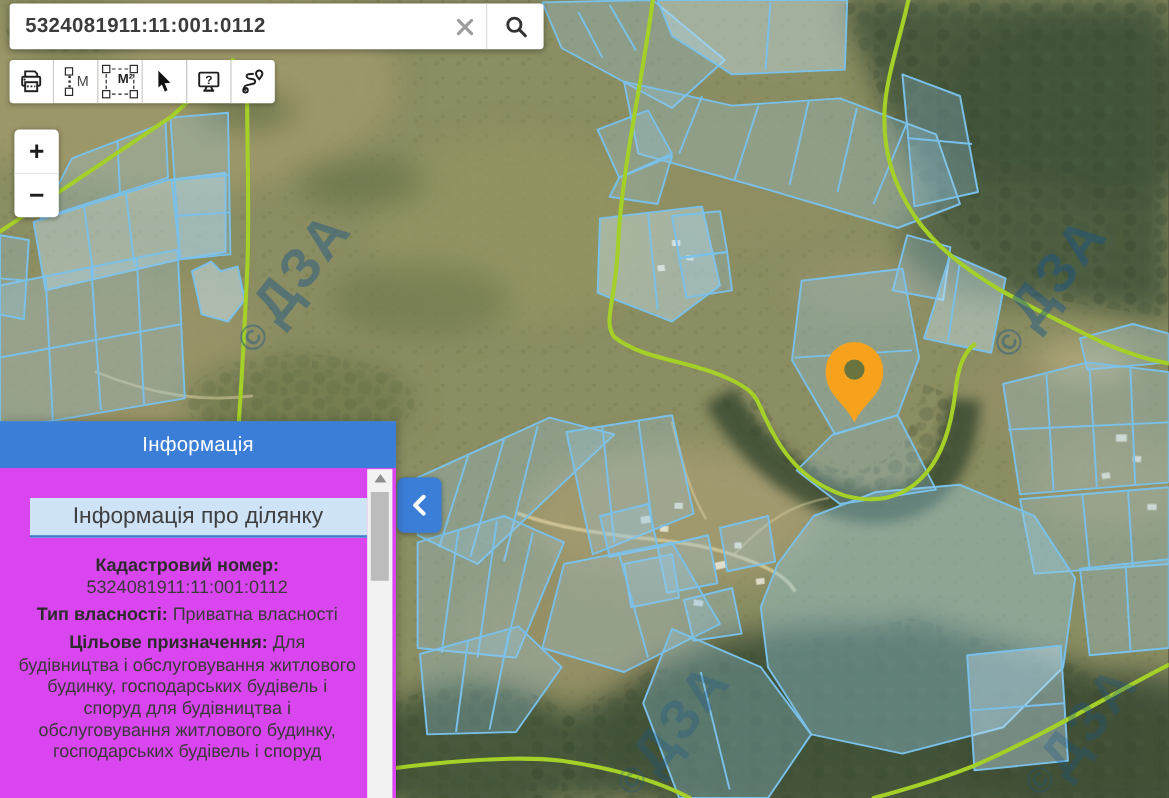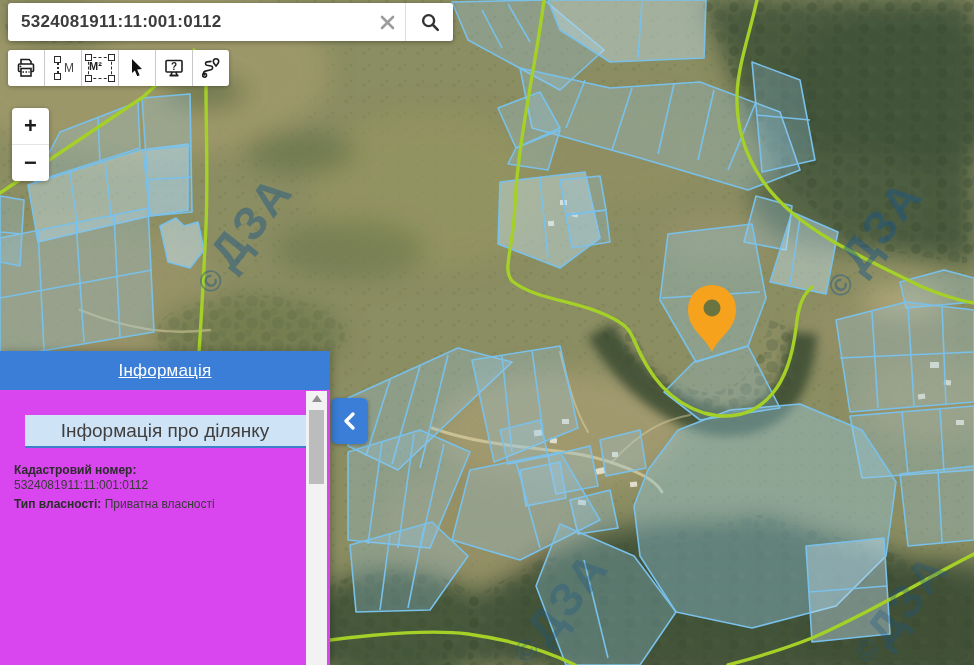--- a/index.html
+++ b/index.html
@@ -39,43 +39,43 @@
   .tool-btn:last-child{border-right:none;border-radius:0 3px 3px 0;}
   .mdist{position:relative;width:20px;height:22px;}
   .mdist .dline{position:absolute;left:4px;top:3px;height:16px;border-left:2px dotted #2b2b2b;}
   .mdist .sq{position:absolute;width:5px;height:5px;border:1.5px solid #2b2b2b;background:#fff;left:1px;}
   .mdist .sq.t{top:-1px;} .mdist .sq.b{bottom:-1px;}
   .mdist .mlab{position:absolute;left:11px;top:4px;font-size:12px;color:#444;}
   .marea{position:relative;width:22px;height:20px;border:1.6px dashed #2b2b2b;}
   .marea .sq{position:absolute;width:5px;height:5px;border:1.5px solid #2b2b2b;background:#fff;}
   .marea .tl{left:-4px;top:-4px;} .marea .tr{right:-4px;top:-4px;}
   .marea .bl{left:-4px;bottom:-4px;} .marea .br{right:-4px;bottom:-4px;}
-  .marea .mlab{position:absolute;left:0;right:0;top:2px;text-align:left;font-size:11px;font-weight:700;color:#222;}
+  .marea .mlab{position:absolute;left:0;right:0;top:2px;text-align:right;font-size:11px;font-weight:700;color:#222;}
 
   
   .zoom-ctrl{
     position:absolute;left:12px;top:108px;width:37px;z-index:30;
     background:#fff;border-radius:4px;box-shadow:0 1px 4px rgba(0,0,0,.35);overflow:hidden;
   }
   .zoom-btn{height:36px;display:flex;align-items:center;justify-content:center;
     font-size:22px;font-weight:700;color:#1c1c1c;cursor:pointer;}
   .zoom-sep{height:1px;background:#e4e4e4;}
 
   
   .info-panel{position:absolute;left:0;top:351px;width:330px;bottom:0;z-index:40;
     box-shadow:2px 0 8px rgba(0,0,0,.25);}
   .panel-header{height:39px;background:#3b7ed8;color:#fff;font-size:17px;font-weight:500;
-    display:flex;align-items:center;justify-content:center;letter-spacing:.2px;text-decoration:underline;}
+    display:flex;align-items:center;justify-content:center;letter-spacing:.2px;}
   .panel-body{position:absolute;left:0;right:0;top:39px;bottom:0;background:#d946ef;overflow:hidden;}
   .section-title{
     margin:25px auto 0 auto;width:281px;height:31px;background:#cfe3f6;
     border-bottom:2px solid #3e7ec9;color:#3f3f3f;font-size:19px;
     display:flex;align-items:center;justify-content:center;
   }
-  .panel-content{padding:15px 24px 0 14px;width:284px;font-size:12px;line-height:1.21;color:#3a3a3a;}
+  .panel-content{padding:15px 24px 0 14px;width:284px;font-size:15px;line-height:1.21;color:#3a3a3a;text-align:center;}
   .panel-content b{color:#2c2c2c;}
   .info-row{margin:0 0 5px 0;}
   .info-row .blk{display:block;}
   
   .scroll-track{position:absolute;top:40px;bottom:0;right:3px;width:21px;background:#f2f2f2;}
   .scroll-up{height:15px;display:flex;align-items:center;justify-content:center;cursor:pointer;}
   .scroll-up .tri{width:0;height:0;border-left:5px solid transparent;border-right:5px solid transparent;
     border-bottom:7px solid #8f8f8f;}
   .scroll-thumb{position:absolute;top:19px;left:3px;width:15px;height:74px;background:#bcbcbc;cursor:pointer;}
 
@@ -375,20 +375,24 @@
       <div class="section-title">Інформація про ділянку</div>
       <div class="panel-content">
         <div class="info-row">
           <b class="blk">Кадастровий номер:</b>
           <span class="blk">5324081911:11:001:0112</span>
         </div>
         <div class="info-row">
           <b>Тип власності:</b>
           <span>Приватна власності</span>
         </div>
+        <div class="info-row">
+          <b>Цільове призначення:</b>
+          <span>Для будівництва і обслуговування житлового будинку, господарських будівель і споруд для будівництва і обслуговування житлового будинку, господарських будівель і споруд</span>
+        </div>
       </div>
     </div>
     <div class="scroll-track">
       <div class="scroll-up">
         <span class="tri"></span>
       </div>
       <div class="scroll-thumb"></div>
     </div>
   </div>
 

